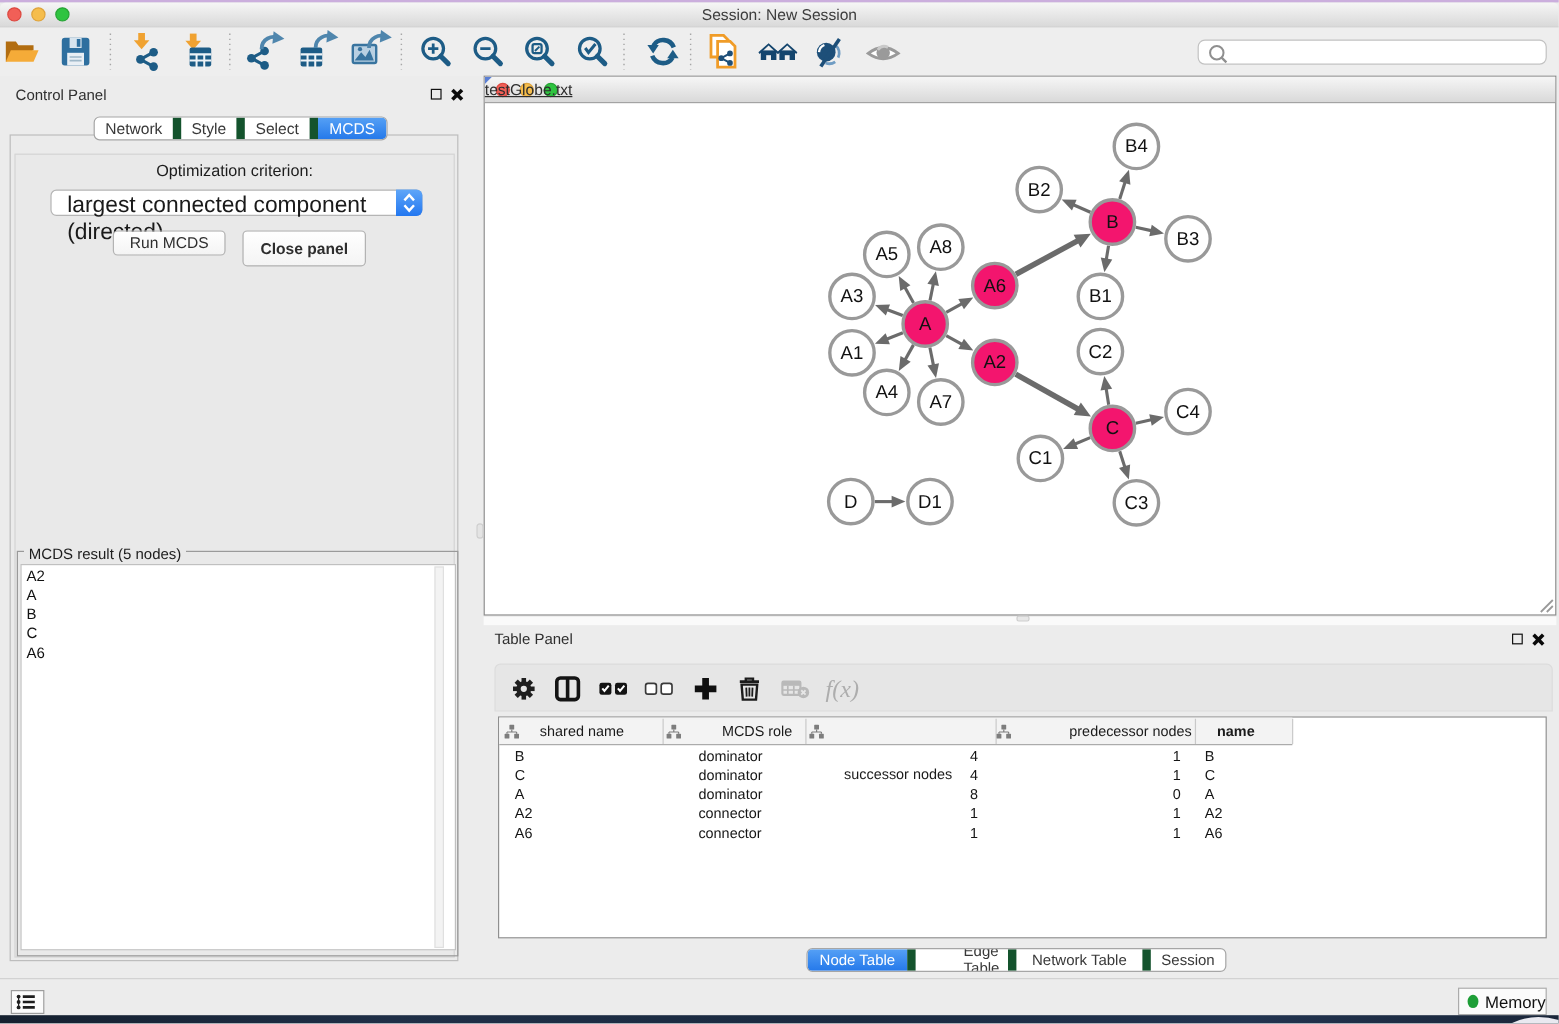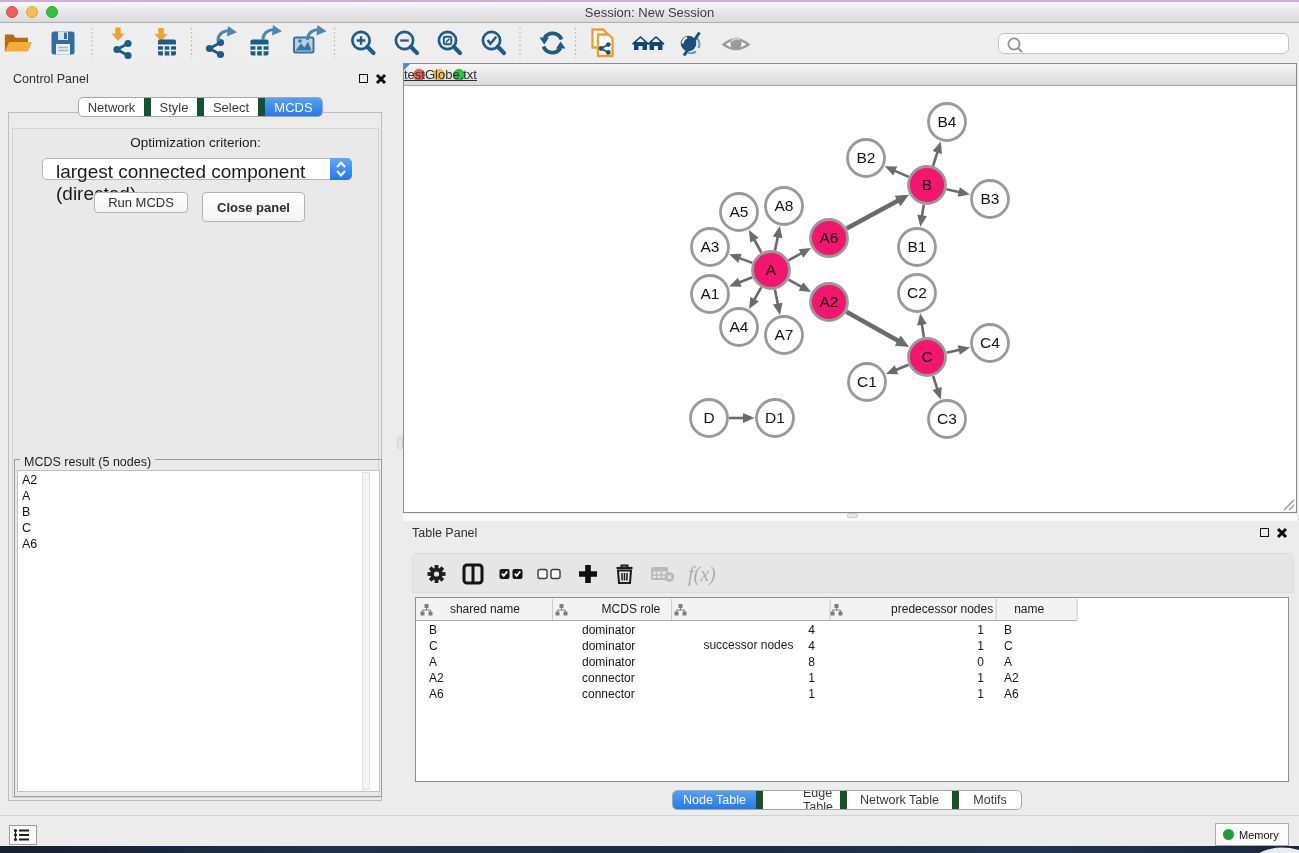--- a/index.html
+++ b/index.html
@@ -401,21 +401,21 @@
           <rect x="-2" y="-5.5" width="4" height="4" rx="0.5"></rect>
           <path d="M0,-1.5 V0.5 M-4,0.5 H4 M-4,0.5 V2 M4,0.5 V2" stroke="#7d7d7d" stroke-width="1" fill="none"></path>
           <rect x="-6" y="2" width="4" height="4" rx="0.5"></rect>
           <rect x="2" y="2" width="4" height="4" rx="0.5"></rect>
         </g>
       </svg>
       <div class="abs" style="left:33.9px;top:4px;font-size:12px;color:#1b1b1b;">shared name</div>
       <div class="abs" style="left:165.6px;top:4px;font-size:12px;color:#1b1b1b;padding-left:20px;">MCDS role</div>
       <div class="abs" style="left:287.4px;top:4px;font-size:12px;color:#1b1b1b;margin-top:36px;">successor nodes</div>
       <div class="abs" style="left:443.1px;top:4px;font-size:12px;color:#1b1b1b;margin-left:32px;">predecessor nodes</div>
-      <div class="abs" style="left:598.2px;top:4px;font-size:12px;color:#1b1b1b;">name</div>
+      <div class="abs" style="left:598.2px;top:4px;font-size:12px;color:#1b1b1b;font-weight:bold;">name</div>
     <div class="abs" style="left:13px;top:25px;font-size:12px;color:#151515;">B</div>
       <div class="abs" style="left:166px;top:25px;font-size:12px;color:#151515;">dominator</div>
       <div class="abs" style="left:330px;top:25px;width:69px;text-align:right;font-size:12px;color:#151515;">4</div>
       <div class="abs" style="left:500px;top:25px;width:68px;text-align:right;font-size:12px;color:#151515;">1</div>
       <div class="abs" style="left:588px;top:25px;font-size:12px;color:#151515;">B</div>
       <div class="abs" style="left:13px;top:41px;font-size:12px;color:#151515;">C</div>
       <div class="abs" style="left:166px;top:41px;font-size:12px;color:#151515;">dominator</div>
       <div class="abs" style="left:330px;top:41px;width:69px;text-align:right;font-size:12px;color:#151515;">4</div>
       <div class="abs" style="left:500px;top:41px;width:68px;text-align:right;font-size:12px;color:#151515;">1</div>
       <div class="abs" style="left:588px;top:41px;font-size:12px;color:#151515;">C</div>
@@ -433,41 +433,41 @@
       <div class="abs" style="left:166px;top:89px;font-size:12px;color:#151515;">connector</div>
       <div class="abs" style="left:330px;top:89px;width:69px;text-align:right;font-size:12px;color:#151515;">1</div>
       <div class="abs" style="left:500px;top:89px;width:68px;text-align:right;font-size:12px;color:#151515;">1</div>
       <div class="abs" style="left:588px;top:89px;font-size:12px;color:#151515;">A6</div>
   </div>
 
   <div class="tabgroup" style="left:269px;top:268px;height:20px;">
     <div class="tab sel" style="width:90px;font-size:12.5px;">Node Table</div>
     <div class="tab" style="width:84px;font-size:12.5px;padding-left:40px;">Edge Table</div>
     <div class="tab" style="width:112px;font-size:12.5px;">Network Table</div>
-    <div class="tab" style="width:62px;font-size:12.5px;">Motifs</div>
+    <div class="tab" style="width:62px;font-size:12.5px;">Session</div>
   </div>
 </div>
 
 <div class="abs" style="left:0;top:815px;width:1299px;height:31px;background:#ececec;border-top:1px solid #d2d2d2;">
   <div class="abs" style="left:9px;top:9px;width:28px;height:20px;background:#fbfbfb;border:1px solid #9d9d9d;">
     <svg width="26" height="18">
         <g stroke="#1e1e1e" stroke-width="2.2">
           <path d="M9 4.5 h10 M9 9 h10 M9 13.5 h10"></path>
         </g>
         <g fill="#1e1e1e">
           <circle cx="5.5" cy="4.5" r="1.6"></circle>
           <circle cx="5.5" cy="9" r="1.6"></circle>
           <circle cx="5.5" cy="13.5" r="1.6"></circle>
         </g>
         <path d="M5.5 4.5 V13.5" stroke="#1e1e1e" stroke-width="1"></path>
       </svg>
   </div>
   <div class="abs" style="left:1215px;top:7px;width:74px;height:23px;background:#fbfbfb;border:1px solid #ababab;display:flex;align-items:center;">
     <div style="width:11px;height:11px;border-radius:50%;background:#1e9e37;margin-left:7px;"></div>
-    <div style="font-size:11px;color:#111;margin-left:5px;">Memory</div>
+    <div style="font-size:14px;color:#111;margin-left:5px;">Memory</div>
   </div>
 </div>
 
 <div class="abs" style="left:0;top:846px;width:1299px;height:7px;background:linear-gradient(90deg,#15202f,#1f2f47 25%,#1a2a40 55%,#223450 80%,#1a2639);">
   <svg class="abs" style="right:0;top:0;" width="40" height="7">
       <path d="M0 7 Q18 -2 40 4 L40 7 Z" fill="#e9e9f0"></path>
     </svg>
 </div>
 
 </body></html>

